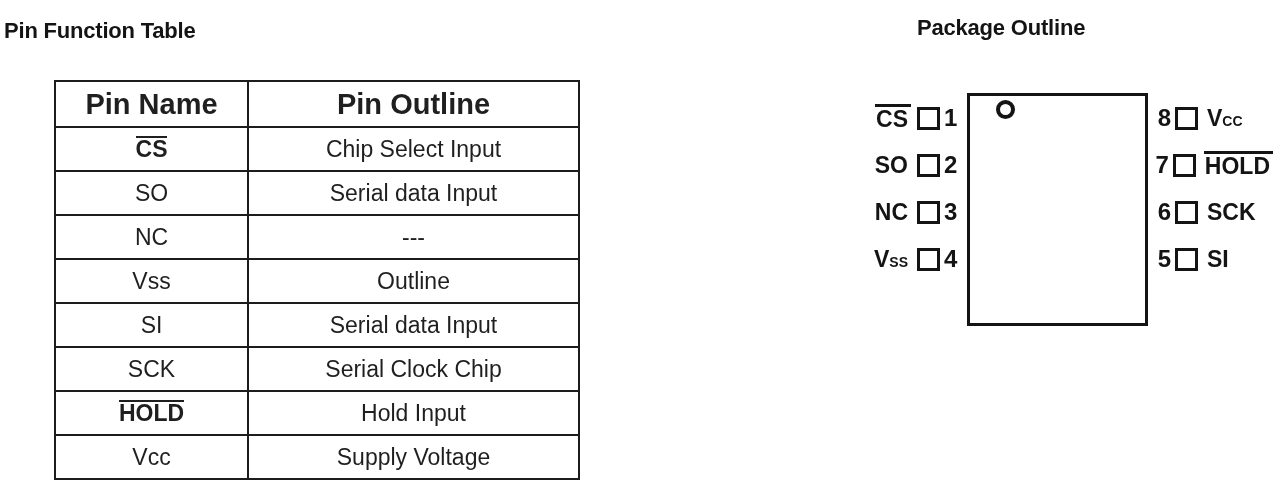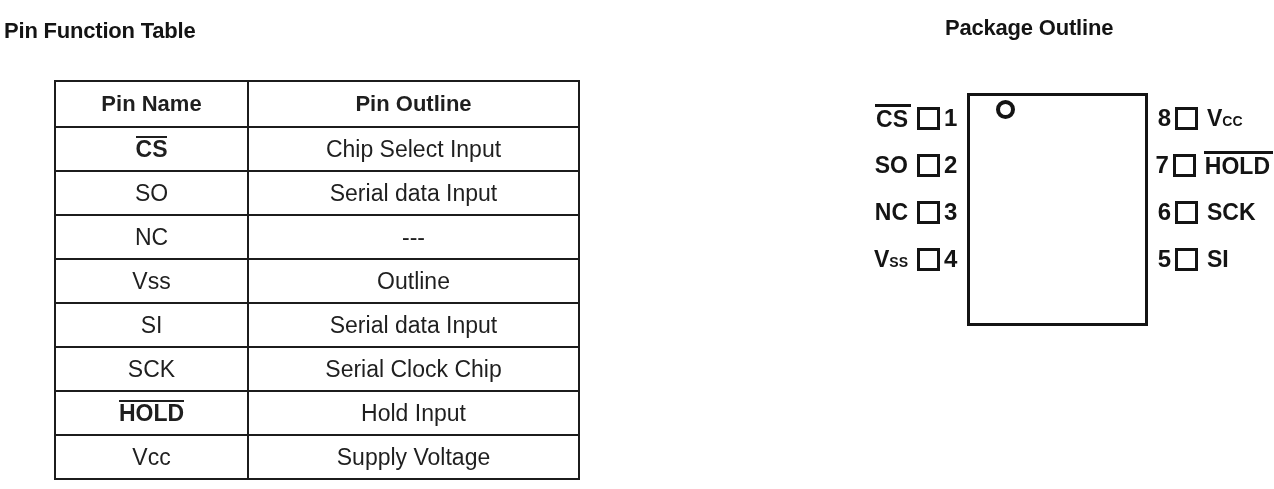--- a/index.html
+++ b/index.html
@@ -19,21 +19,21 @@
   
   .section-title {
     position: absolute;
     font-weight: bold;
     font-size: 22px;
     letter-spacing: -0.2px;
     color: #141414;
     white-space: nowrap;
   }
   #title-pin-table { left: 4px;  top: 18px; }
-  #title-package  { left: 945px; top: 15px; text-align: center; }
+  #title-package  { left: 917px; top: 15px; text-align: center; }
 
   
   #pin-table-wrap {
     position: absolute;
     left: 54px;
     top: 80px;
     width: 524px;
   }
   table.pin-table {
     border-collapse: collapse;
@@ -46,21 +46,21 @@
     text-align: center;
     vertical-align: middle;
     font-size: 23px;
     font-weight: normal;
     color: #1f1f1f;
     padding: 0;
     line-height: 1.05;
   }
   table.pin-table thead th {
     font-weight: bold;
-    font-size: 22px;
+    font-size: 29px;
     height: 44px;
   }
   table.pin-table col.c-name { width: 193px; }
   table.pin-table col.c-func { width: 331px; }
 
   
   table.pin-table {
     outline: 1px solid #1c1c1c;
     outline-offset: -1px;
   }

